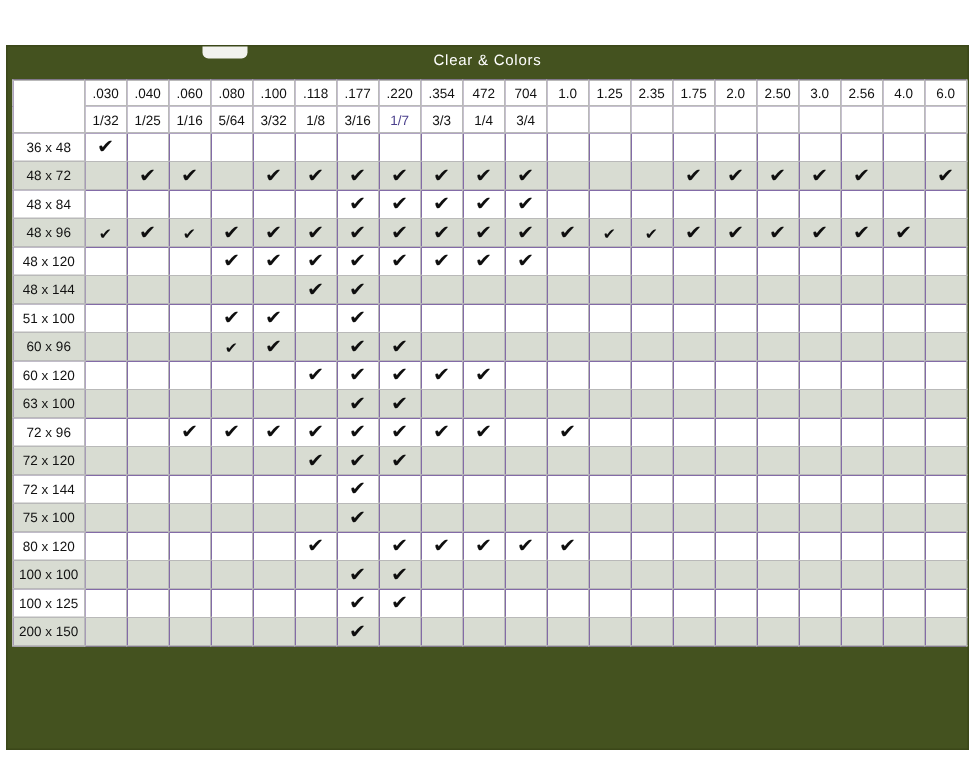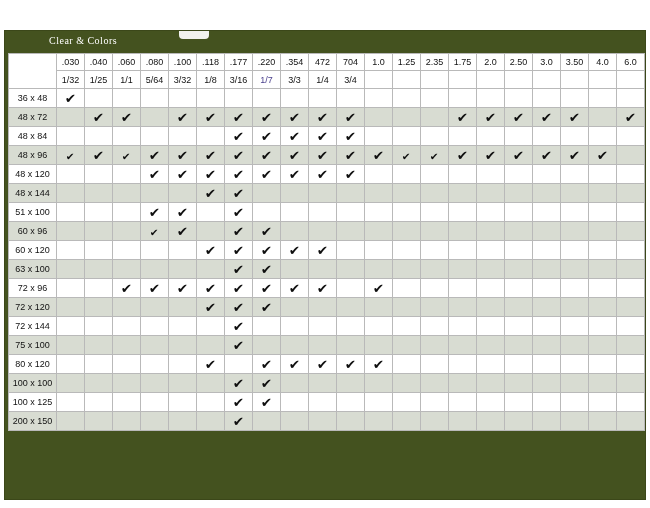--- a/index.html
+++ b/index.html
@@ -30,23 +30,22 @@
     background: #44521f;
     box-sizing: border-box;
     border: 1px solid #3b4719;
   }
   #title-bar {
     height: 20px;
     position: relative;
     color: #ffffff;
     font-size: 10px;
     line-height: 20px;
-    text-align: left;
-    font-family: Liberation Serif, serif;
-    margin-left: 44px;
+    text-align: center;
+    font-family: Liberation Sans, sans-serif;
   }
   #title-bar .title-text {
     letter-spacing: 0.5px;
   }
   .title-tab {
     position: absolute;
     left: 130px;
     top: 0;
     width: 30px;
     height: 8px;
@@ -188,28 +187,28 @@
               <th class="dec">.354</th>
               <th class="dec">472</th>
               <th class="dec">704</th>
               <th class="dec">1.0</th>
               <th class="dec">1.25</th>
               <th class="dec">2.35</th>
               <th class="dec">1.75</th>
               <th class="dec">2.0</th>
               <th class="dec">2.50</th>
               <th class="dec">3.0</th>
-              <th class="dec">3.50</th>
+              <th class="dec">2.56</th>
               <th class="dec">4.0</th>
               <th class="dec">6.0</th>
             </tr>
           <tr id="frac-row">
               <th class="frac">1/32</th>
               <th class="frac">1/25</th>
-              <th class="frac">1/1</th>
+              <th class="frac">1/16</th>
               <th class="frac">5/64</th>
               <th class="frac">3/32</th>
               <th class="frac">1/8</th>
               <th class="frac">3/16</th>
               <th class="frac highlight">1/7</th>
               <th class="frac">3/3</th>
               <th class="frac">1/4</th>
               <th class="frac">3/4</th>
               <th class="frac"></th>
               <th class="frac"></th>

